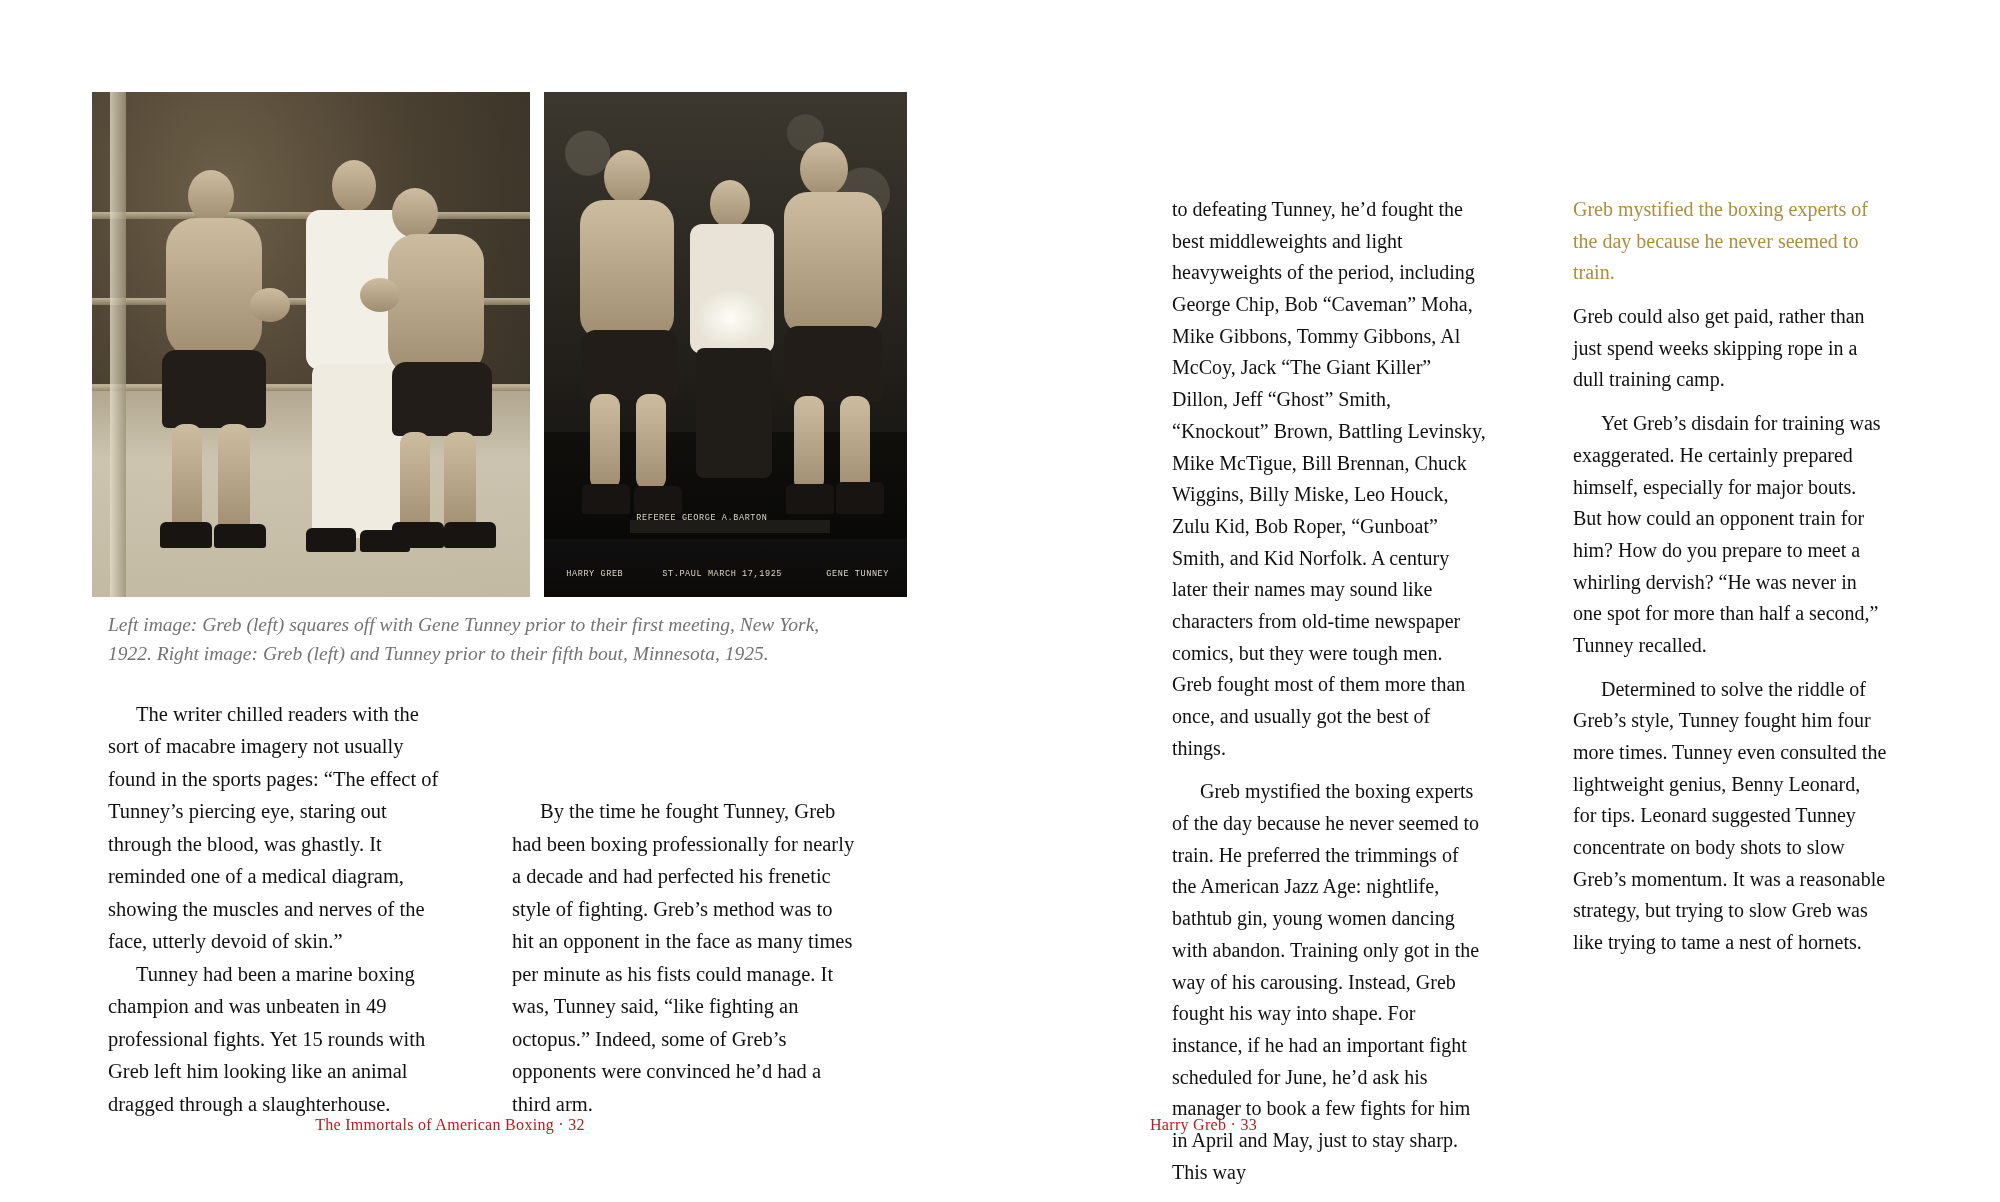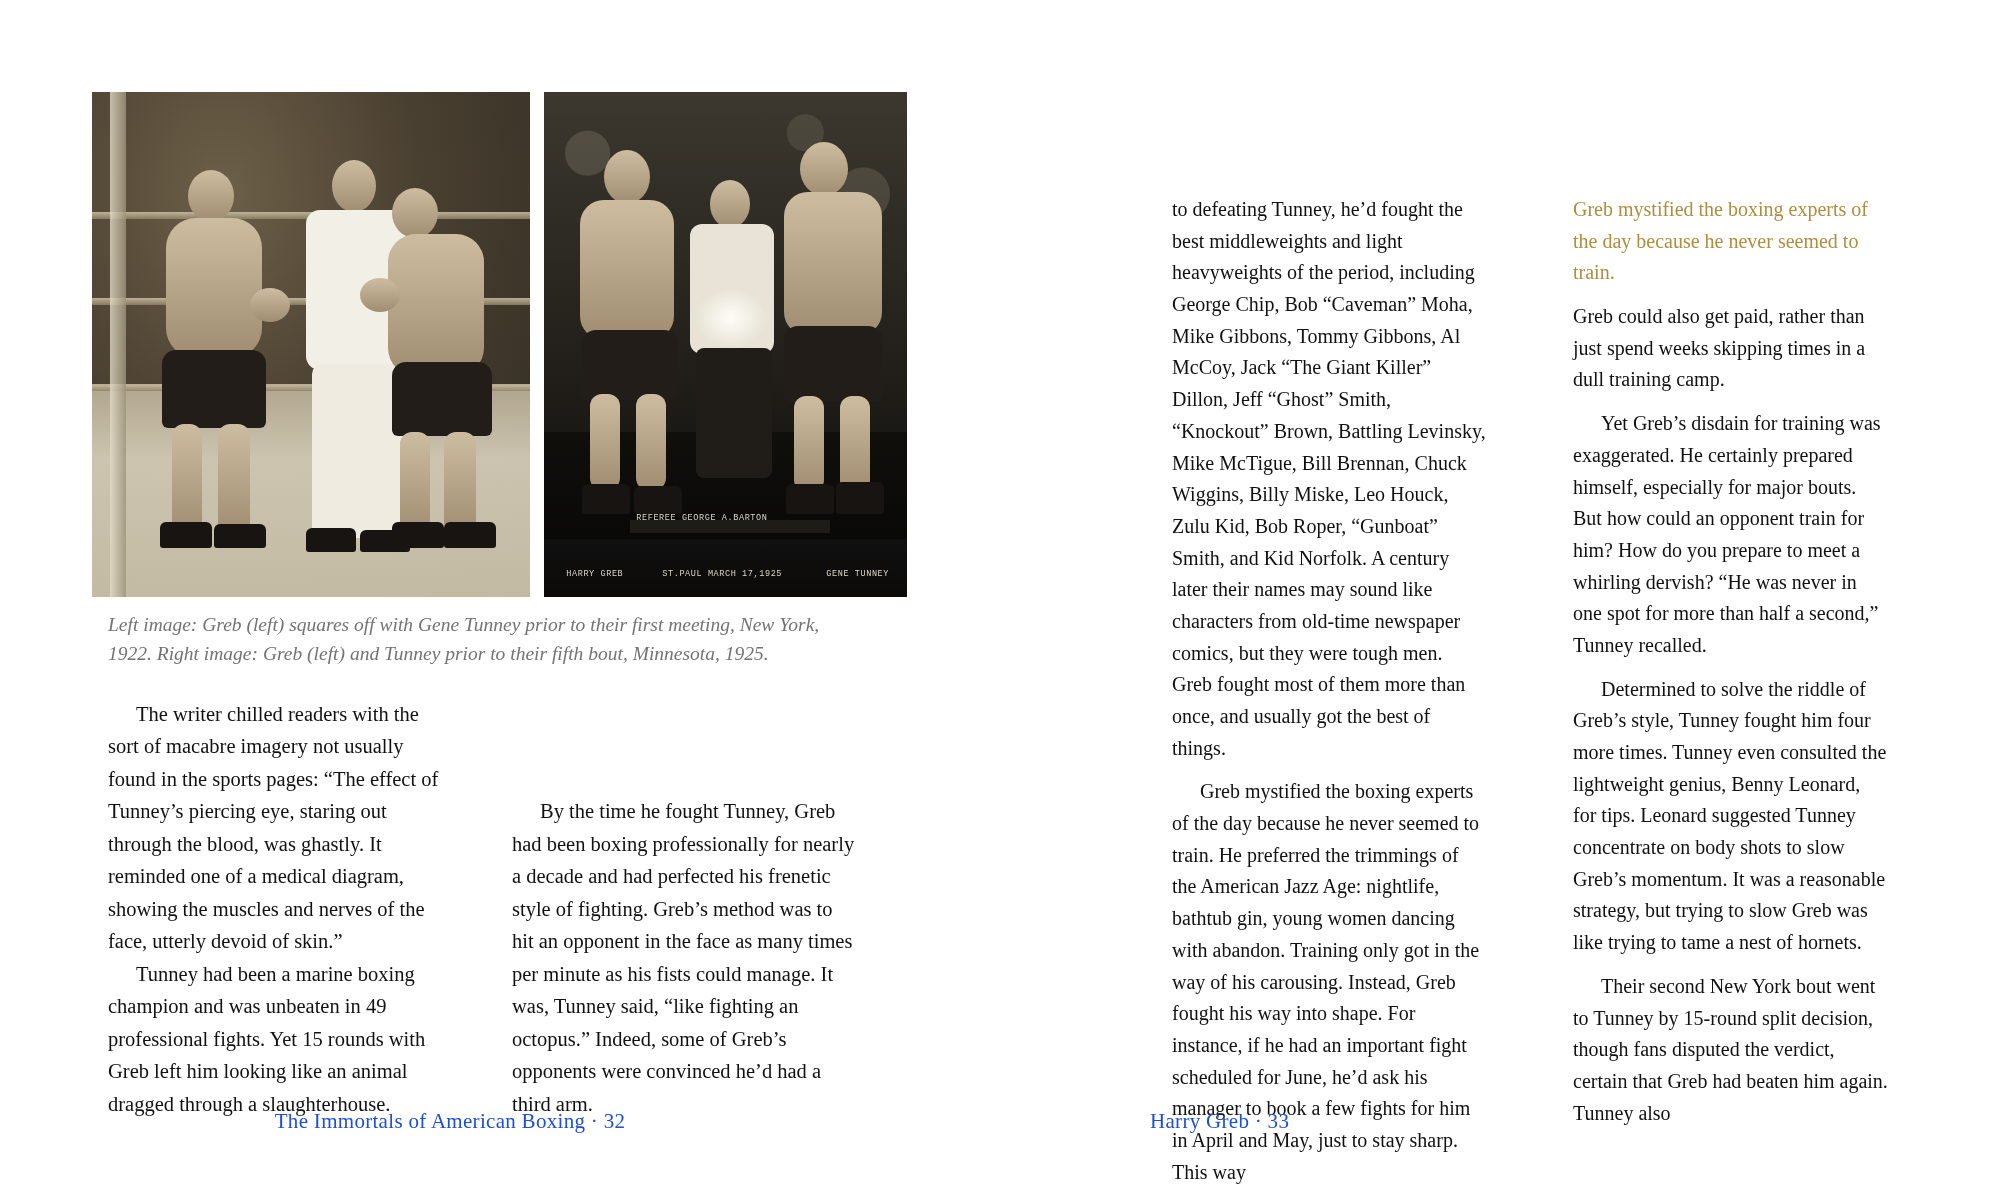--- a/index.html
+++ b/index.html
@@ -139,22 +139,22 @@
     text-align: left;
     text-indent: 28px;
   }
   .col p.first { text-indent: 28px; }
 
   .folio {
     position: absolute;
     bottom: 68px;
     width: 100%;
     text-align: center;
-    font-size: 21px;
-    color: #1d4ed8;
+    font-size: 16px;
+    color: #b91c1c;
     letter-spacing: .3px;
   }
   .folio-left { left: 0; text-align: center; padding-right: 100px; }
   .folio-right { left: 0; text-align: left; padding-left: 150px; }
 
   
   .right-cols {
     position: absolute;
     left: 160px;
     top: 182px;
@@ -271,23 +271,22 @@
   </div>
 
   <div class="page right-page">
     <div class="right-cols">
       <div class="rcol">
         <p class="cont">to defeating Tunney, he’d fought the best middleweights and light heavyweights of the period, including George Chip, Bob “Caveman” Moha, Mike Gibbons, Tommy Gibbons, Al McCoy, Jack “The Giant Killer” Dillon, Jeff “Ghost” Smith, “Knockout” Brown, Battling Levinsky, Mike McTigue, Bill Brennan, Chuck Wiggins, Billy Miske, Leo Houck, Zulu Kid, Bob Roper, “Gunboat” Smith, and Kid Norfolk. A century later their names may sound like characters from old-time newspaper comics, but they were tough men. Greb fought most of them more than once, and usually got the best of things.</p>
         <p class="ind">Greb mystified the boxing experts of the day because he never seemed to train. He preferred the trimmings of the American Jazz Age: nightlife, bathtub gin, young women dancing with abandon. Training only got in the way of his carousing. Instead, Greb fought his way into shape. For instance, if he had an important fight scheduled for June, he’d ask his manager to book a few fights for him in April and May, just to stay sharp. This way</p>
       </div>
       <div class="rcol">
         <p class="pullquote">Greb mystified the boxing experts of the day because he never seemed to train.</p>
-        <p class="cont">Greb could also get paid, rather than just spend weeks skipping times in a dull training camp.</p>
+        <p class="cont">Greb could also get paid, rather than just spend weeks skipping rope in a dull training camp.</p>
         <p class="ind">Yet Greb’s disdain for training was exaggerated. He certainly prepared himself, especially for major bouts. But how could an opponent train for him? How do you prepare to meet a whirling dervish? “He was never in one spot for more than half a second,” Tunney recalled.</p>
         <p class="ind">Determined to solve the riddle of Greb’s style, Tunney fought him four more times. Tunney even consulted the lightweight genius, Benny Leonard, for tips. Leonard suggested Tunney concentrate on body shots to slow Greb’s momentum. It was a reasonable strategy, but trying to slow Greb was like trying to tame a nest of hornets.</p>
-        <p class="ind">Their second New York bout went to Tunney by 15-round split decision, though fans disputed the verdict, certain that Greb had beaten him again. Tunney also</p>
       </div>
     </div>
 
     <div class="folio folio-right">Harry Greb  · 33</div>
   </div>
 
 </div>
 
 </body></html>

